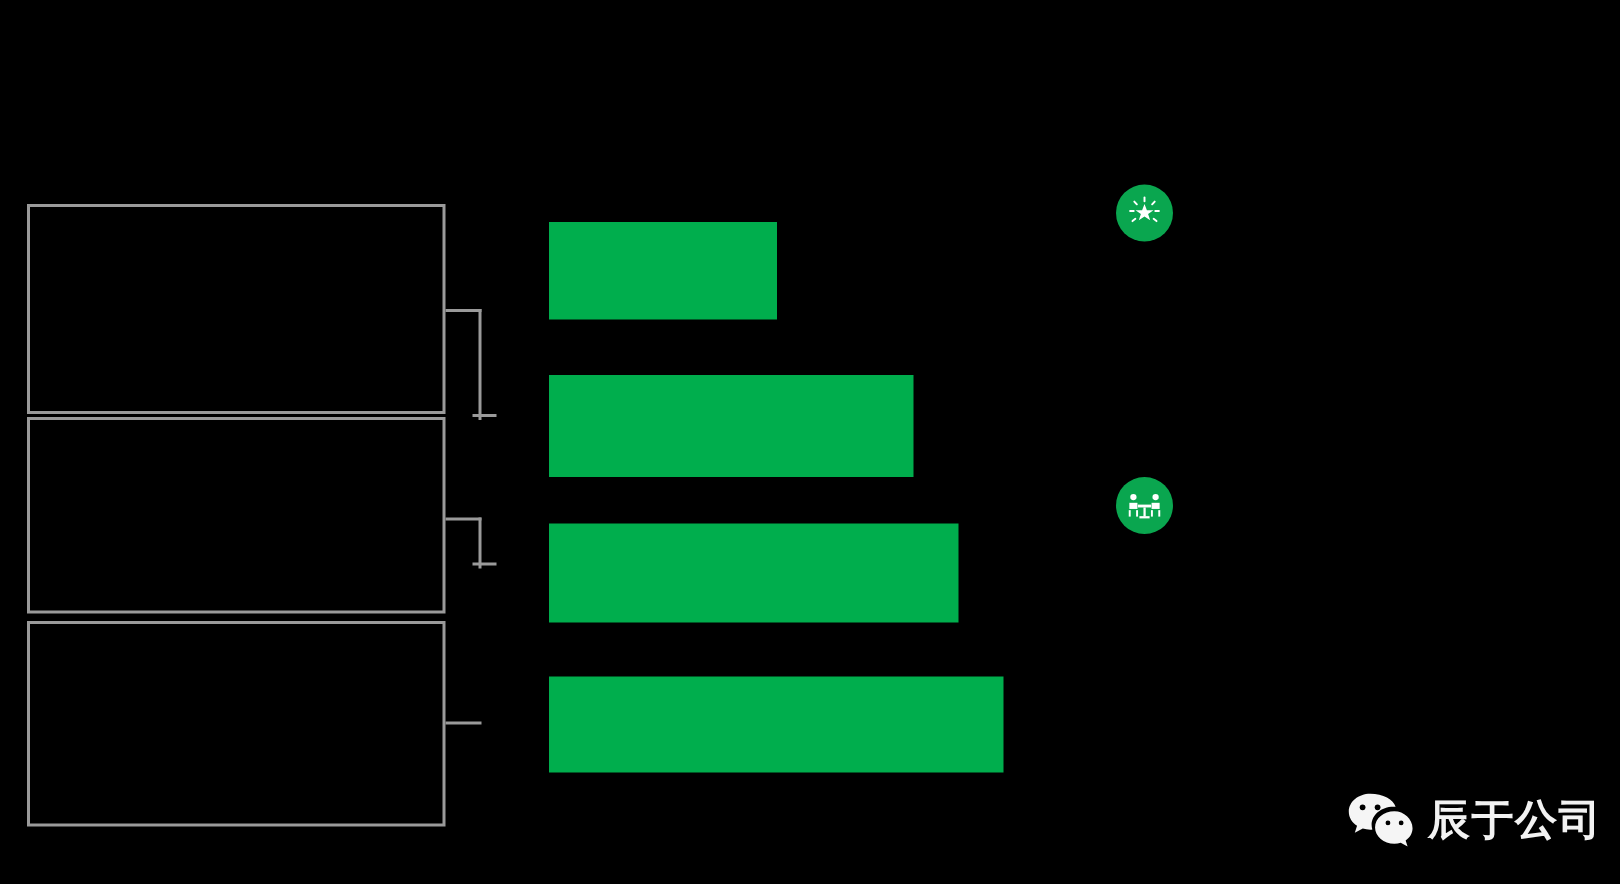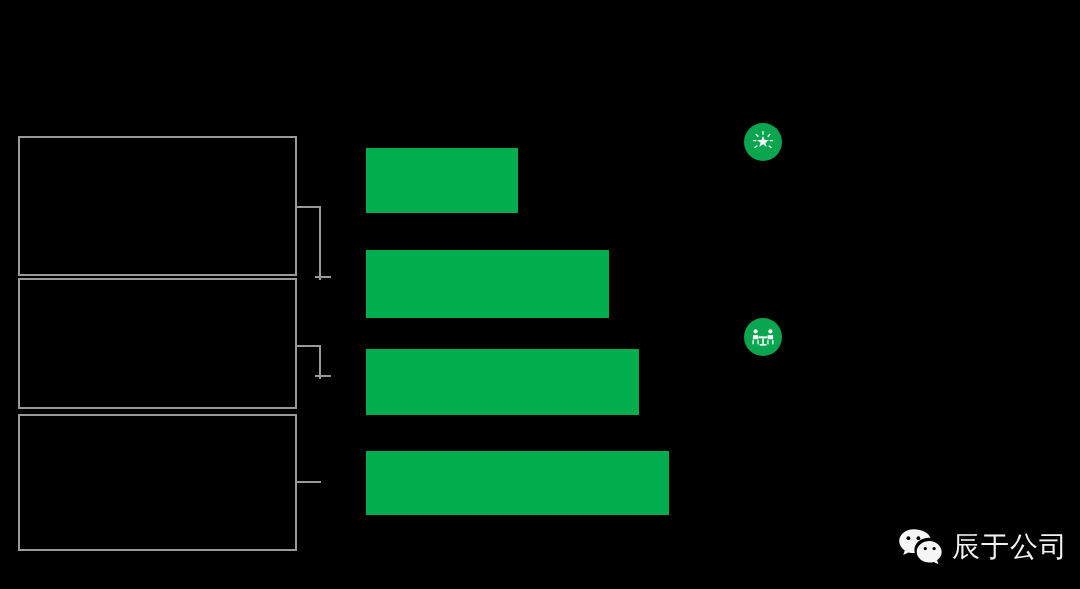--- a/index.html
+++ b/index.html
@@ -123,20 +123,21 @@
   }
 
   
   .watermark {
     position: absolute;
     right: 12px;
     bottom: 22px;
     display: flex;
     align-items: center;
     gap: 9px;
+    font-weight: bold;
   }
   .watermark-text {
     font-size: 28px;
     color: #f2f2f2;
     letter-spacing: 1px;
     font-family: "DejaVu Sans", sans-serif;
   }
   .wechat-logo { display: block; }
 
   

